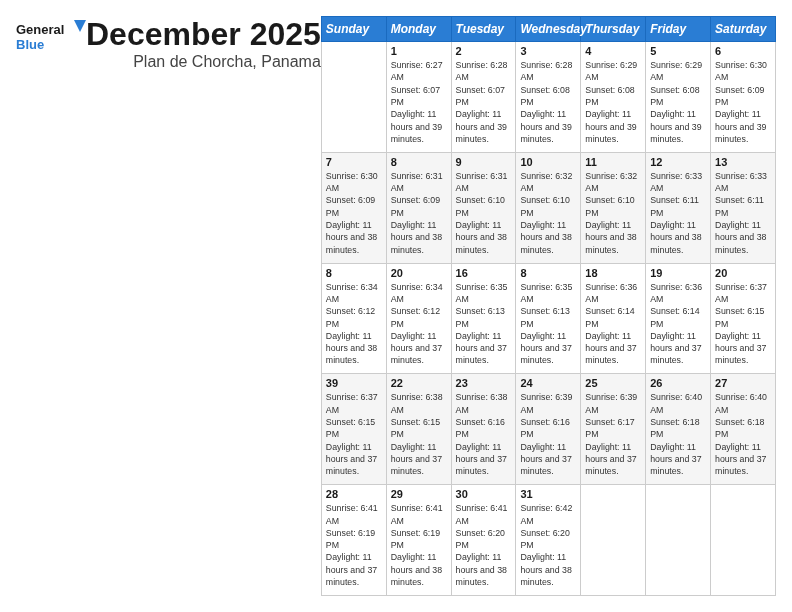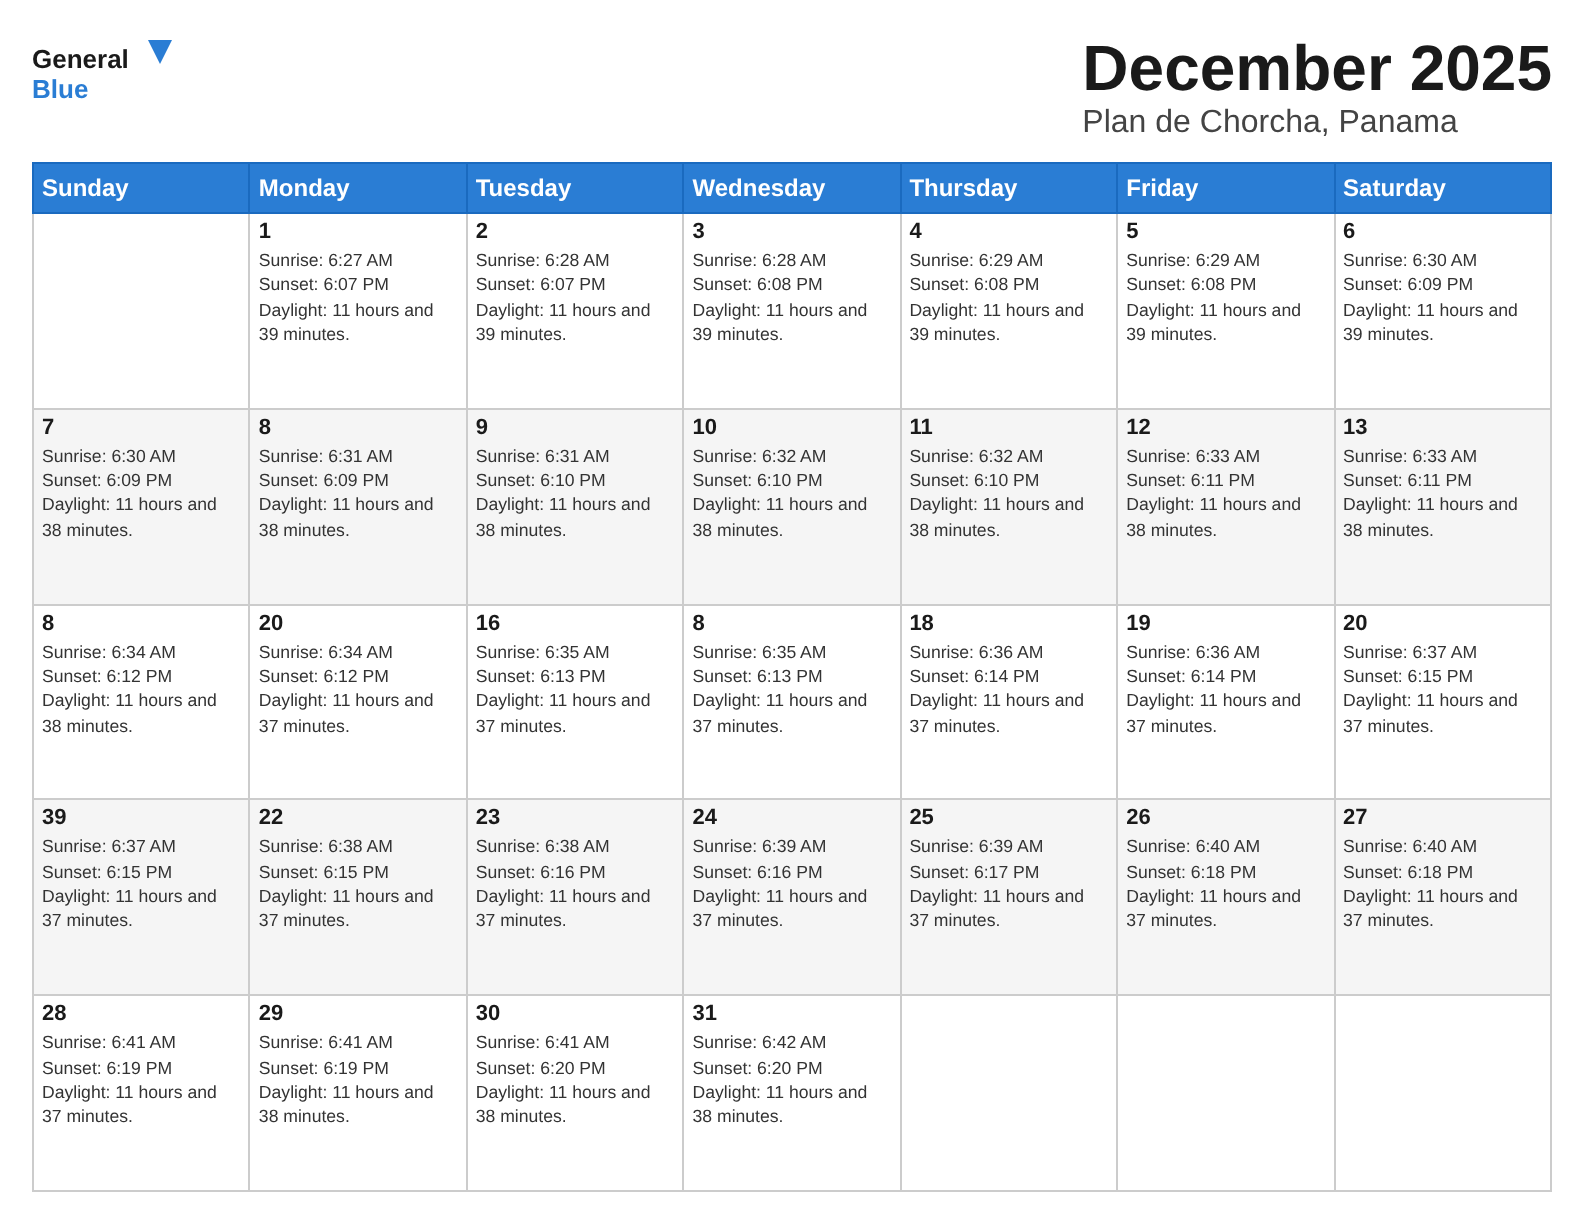--- a/index.html
+++ b/index.html
@@ -8,34 +8,34 @@
       height: 612px;
       background: #fff;
       font-family: Arial, sans-serif;
       overflow: hidden;
     }
     .page {
       width: 792px;
       height: 612px;
       padding: 16px;
       display: flex;
-      flex-direction: column;
     }
     .header {
       display: flex;
       justify-content: space-between;
       align-items: flex-start;
       margin-bottom: 10px;
     }
     .logo {
       display: flex;
       align-items: center;
       gap: 4px;
     }
     .title-block {
+      text-align: right;
     }
     .calendar-title {
       font-size: 32px;
       font-weight: bold;
       color: #1a1a1a;
     }
     .calendar-subtitle {
       font-size: 16px;
       color: #444;
     }
@@ -47,20 +47,21 @@
       table-layout: fixed;
     }
     .calendar th {
       background: #2a7dd4;
       color: #fff;
       font-size: 12px;
       font-weight: bold;
       padding: 5px 4px;
       text-align: left;
       border: 1px solid #1a6abf;
+      font-style: italic;
     }
     .calendar td {
       border: 1px solid #ccc;
       vertical-align: top;
       padding: 3px 4px;
       font-size: 9.5px;
       color: #333;
       height: 82px;
     }
     .day-num {

